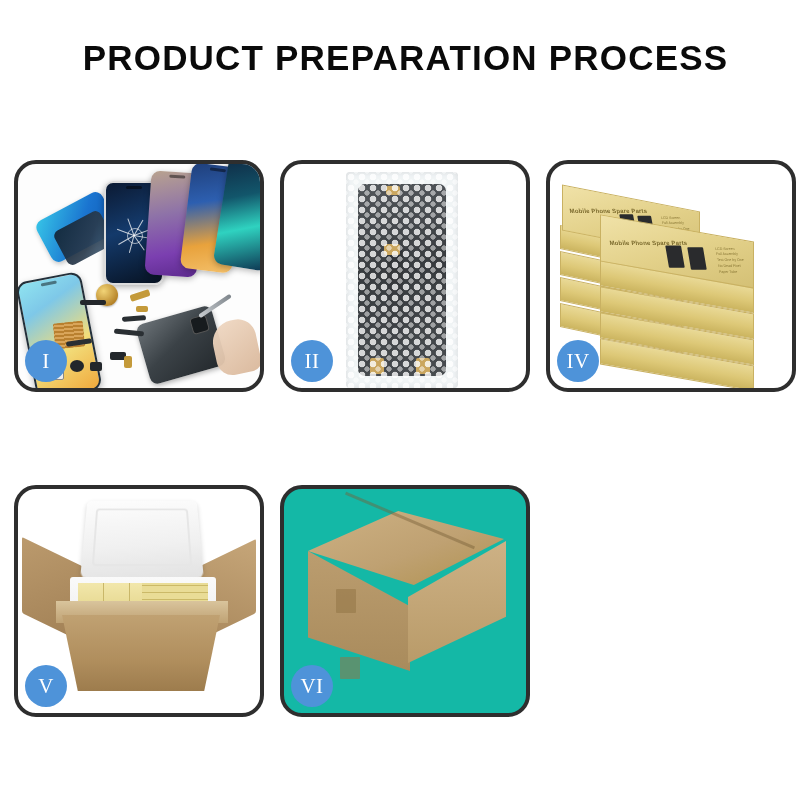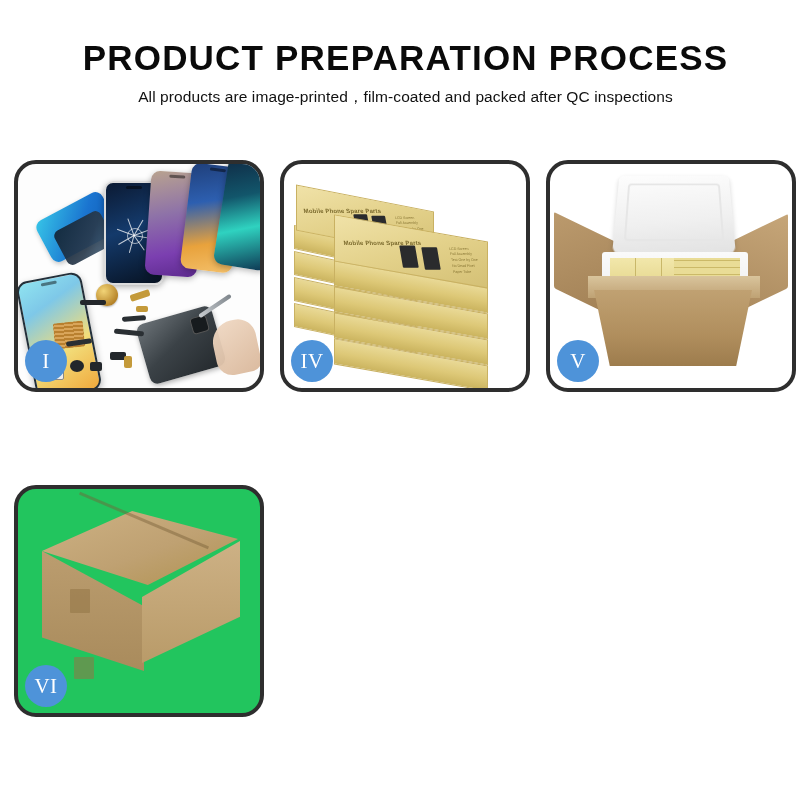--- a/index.html
+++ b/index.html
@@ -246,21 +246,21 @@
     background:#efe4a8;overflow:hidden;display:flex;
   }
   .c5-inner i{flex:1;border-right:1px solid #c9b769;
     background:linear-gradient(180deg,#f2e7ab,#ddcd7d);}
   .c5-inner2{
     position:absolute;left:124px;top:94px;width:66px;height:44px;
     background:repeating-linear-gradient(0deg,#e9dc96 0 6px,#cbb968 6px 7px);
   }
 
   
-  .p6{background:#22c55e;}
+  .p6{background:#14b8a6;}
   .c6-top{
     position:absolute;left:24px;top:22px;width:196px;height:74px;
     background:linear-gradient(160deg,#cdb183 0%,#bfa172 55%,#b0924f 100%);
     clip-path:polygon(46% 0, 100% 38%, 54% 100%, 0 54%);
   }
   .c6-left{
     position:absolute;left:24px;top:62px;width:102px;height:120px;
     background:linear-gradient(180deg,#bb9d6f,#a98b5c);
     clip-path:polygon(0 0, 100% 46%, 100% 100%, 0 72%);
   }
@@ -275,21 +275,20 @@
   }
   .tape{position:absolute;background:rgba(146,117,70,.55);border-radius:1px;}
 </style>
 </head>
 <body>
 
 <div class="page">
 
   <div class="header">
     <h1 class="title">PRODUCT PREPARATION PROCESS</h1>
-    <p class="subtitle">All products are image-printed，film-coated and packed after QC inspections</p>
   </div>
 
   <div class="grid">
 
     <div class="card p1">
       <div class="stage">
         <div class="ph s1"></div>
         <div class="ph s1b"></div>
 
         <div class="ph s2">
@@ -339,20 +338,35 @@
         <div class="part" style="left:52px;top:196px;width:14px;height:12px;border-radius:50%;"></div>
         <div class="part" style="left:72px;top:198px;width:12px;height:9px;"></div>
         <div class="part" style="left:92px;top:188px;width:16px;height:8px;"></div>
         <div class="part" style="left:34px;top:200px;width:10px;height:14px;border:1px solid #888;background:#eee;"></div>
         <div class="part gold" style="left:106px;top:192px;width:8px;height:12px;"></div>
 
         <div class="badge">I</div>
       </div>
     </div>
 
+    <div class="card p2">
+      <div class="stage">
+        <div class="bw-bag">
+          <div class="bw-screen"></div>
+          <div class="bw-cable"></div>
+          <div class="bw-conn" style="left:40px;top:14px;width:14px;height:9px;"></div>
+          <div class="bw-conn" style="left:38px;top:72px;width:16px;height:11px;"></div>
+          <div class="bw-conn" style="left:24px;top:186px;width:14px;height:16px;"></div>
+          <div class="bw-conn" style="left:70px;top:186px;width:14px;height:16px;"></div>
+          <div class="bubbles"></div>
+          <div class="bubbles2"></div>
+        </div>
+        <div class="badge">II</div>
+      </div>
+    </div>
 
 
     <div class="card p4">
       <div class="stage">
         <div class="stackwrap">
 
           <div class="gbox" style="left:2px;top:56px;width:120px;height:22px;transform:skewY(12deg);"></div>
           <div class="gbox" style="left:2px;top:82px;width:120px;height:22px;transform:skewY(12deg);"></div>
           <div class="gbox" style="left:2px;top:108px;width:120px;height:22px;transform:skewY(12deg);"></div>
           <div class="gbox" style="left:2px;top:134px;width:120px;height:22px;transform:skewY(12deg);"></div>

